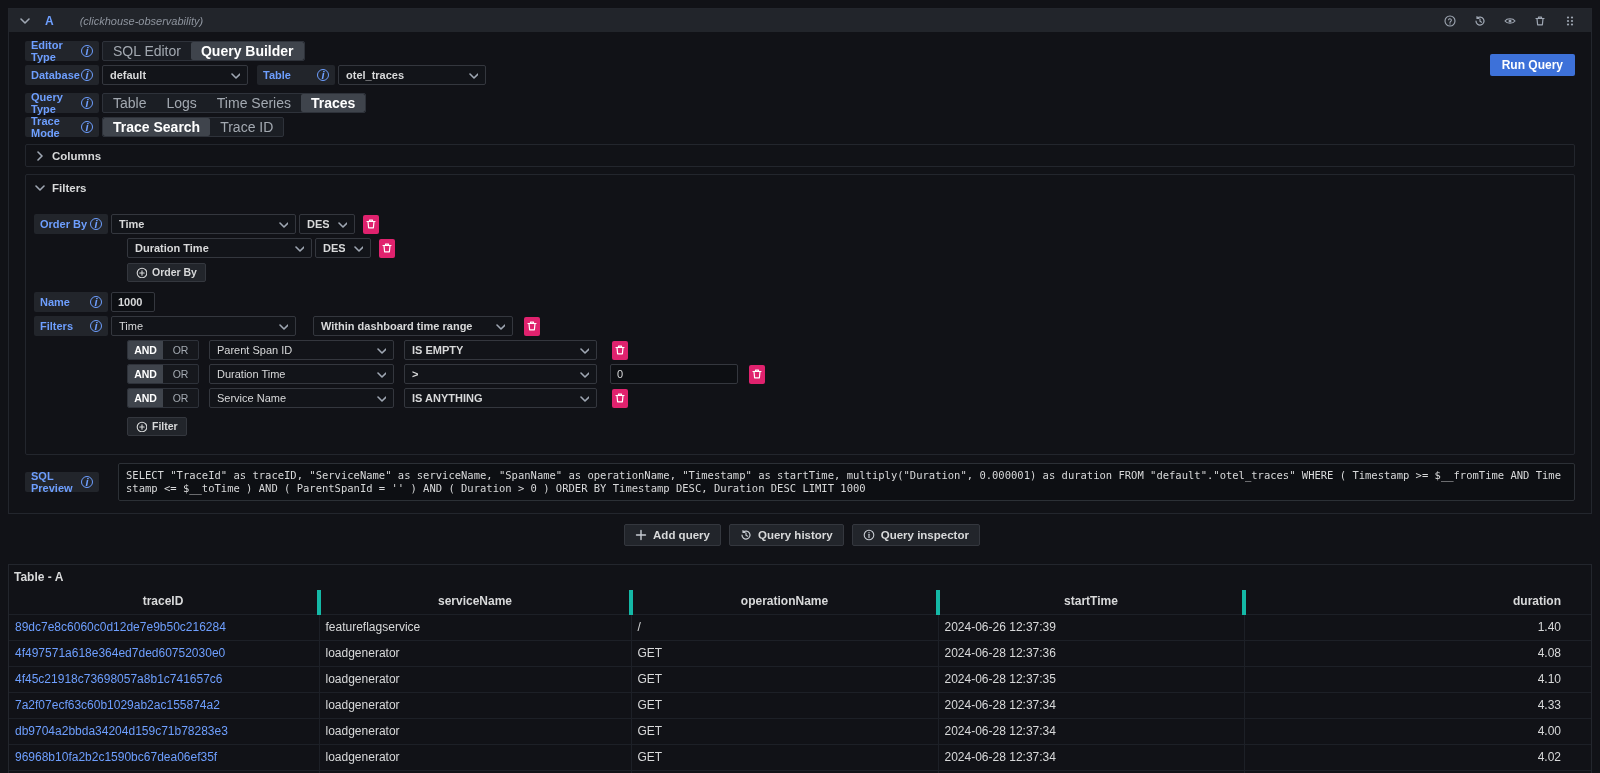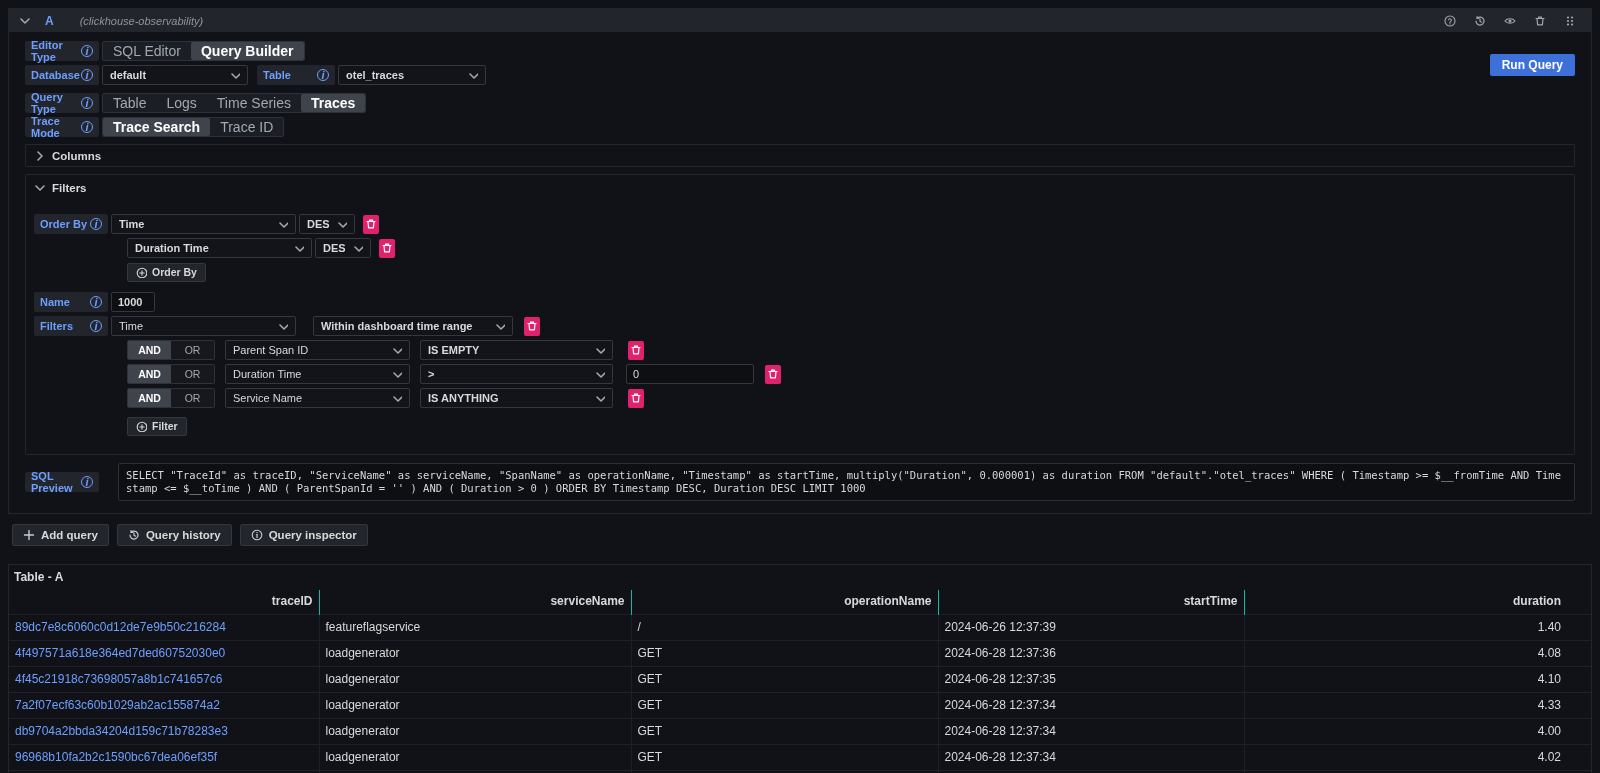--- a/index.html
+++ b/index.html
@@ -49,50 +49,50 @@
     display:flex; align-items:center; justify-content:center; cursor:pointer; flex:none; color:#fff; }
 
   .section { border:1px solid #23262d; border-radius:2px; margin-top:7px; }
   .section-head { display:flex; align-items:center; gap:7px; height:21px; padding:0 8px;
     font-size:11.5px; font-weight:bold; color:#d8d9da; cursor:pointer; }
   .section-body { padding:8px 8px 8px 8px; }
 
   .chev { color:#9fa7b3; display:flex; }
 
   .bool-group { display:flex; background:#16181d; border:1px solid #2e323a; border-radius:2px;
-    height:20px; width:88px; overflow:hidden; }
+    height:20px; width:72px; overflow:hidden; }
   .bool-group .opt { flex:1; display:flex; align-items:center; justify-content:center;
     font-size:10.5px; color:#a3a9b1; cursor:pointer; }
   .bool-group .opt.sel { background:#3f444c; color:#fff; font-weight:bold; }
 
   .add-btn { display:inline-flex; align-items:center; gap:5px; height:19px; background:#22252b;
     border:1px solid #34373e; border-radius:2px; color:#d8d9da; font-size:10.5px; font-weight:bold;
     padding:0 8px; cursor:pointer; font-family:inherit; }
 
   .indent { margin-left:93px; }
 
   .sql-row { display:flex; align-items:center; gap:19px; margin-top:8px; }
   .sql-box { flex:1; background:#0d0f13; border:1px solid #2c3036; border-radius:2px;
     font-family:"DejaVu Sans Mono", monospace; font-size:10.5px; line-height:13px;
     color:#d8d9da; padding:5px 7px; min-height:35px; word-break:break-all; }
 
   
-  .footer-btns { display:flex; gap:8px; margin:10px 0 0 0; padding-left:4px; }
+  .footer-btns { display:flex; gap:8px; margin:10px 0 0 0; padding-left:4px;justify-content:center; }
   .fbtn { display:inline-flex; align-items:center; gap:6px; height:22px; background:#22252b;
     border:1px solid #34373e; border-radius:2px; color:#d8d9da; font-size:11.5px; font-weight:bold;
     padding:0 10px; cursor:pointer; font-family:inherit; }
   .fbtn .ic { display:flex; color:#c7ccd3; }
 
   
   .table-panel { margin-top:18px; border:1px solid #23262d; background:#111217; }
   .tp-title { font-size:12px; font-weight:bold; color:#d8d9da; padding:5px 5px 6px 5px; }
   table { width:100%; border-collapse:collapse; table-layout:fixed; font-size:12px; }
   col.c1{width:310px} col.c2{width:312px} col.c3{width:307px} col.c4{width:306px} col.c5{width:auto}
-  th { text-align:right; font-weight:bold; color:#d8d9da; padding:4px 6px 6px 6px;
-    border-right:1px solid #14b8a6; font-size:12px; }
+  th { text-align:center; font-weight:bold; color:#d8d9da; padding:4px 6px 6px 6px;
+    border-right:4px solid #14b8a6; font-size:12px; }
   th:last-child { text-align:right; padding-right:30px; border-right:none; }
   td { padding:5px 6px 6px 6px; border-top:1px solid #1d2027; border-right:1px solid #1d2027;
     white-space:nowrap; overflow:hidden; color:#d8d9da; }
   td:last-child { text-align:right; padding-right:30px; border-right:none; }
   td a { color:#6e9fff; text-decoration:none; cursor:pointer; }
 </style>
 </head>
 <body>
 
 <svg width="0" height="0" style="position:absolute">

